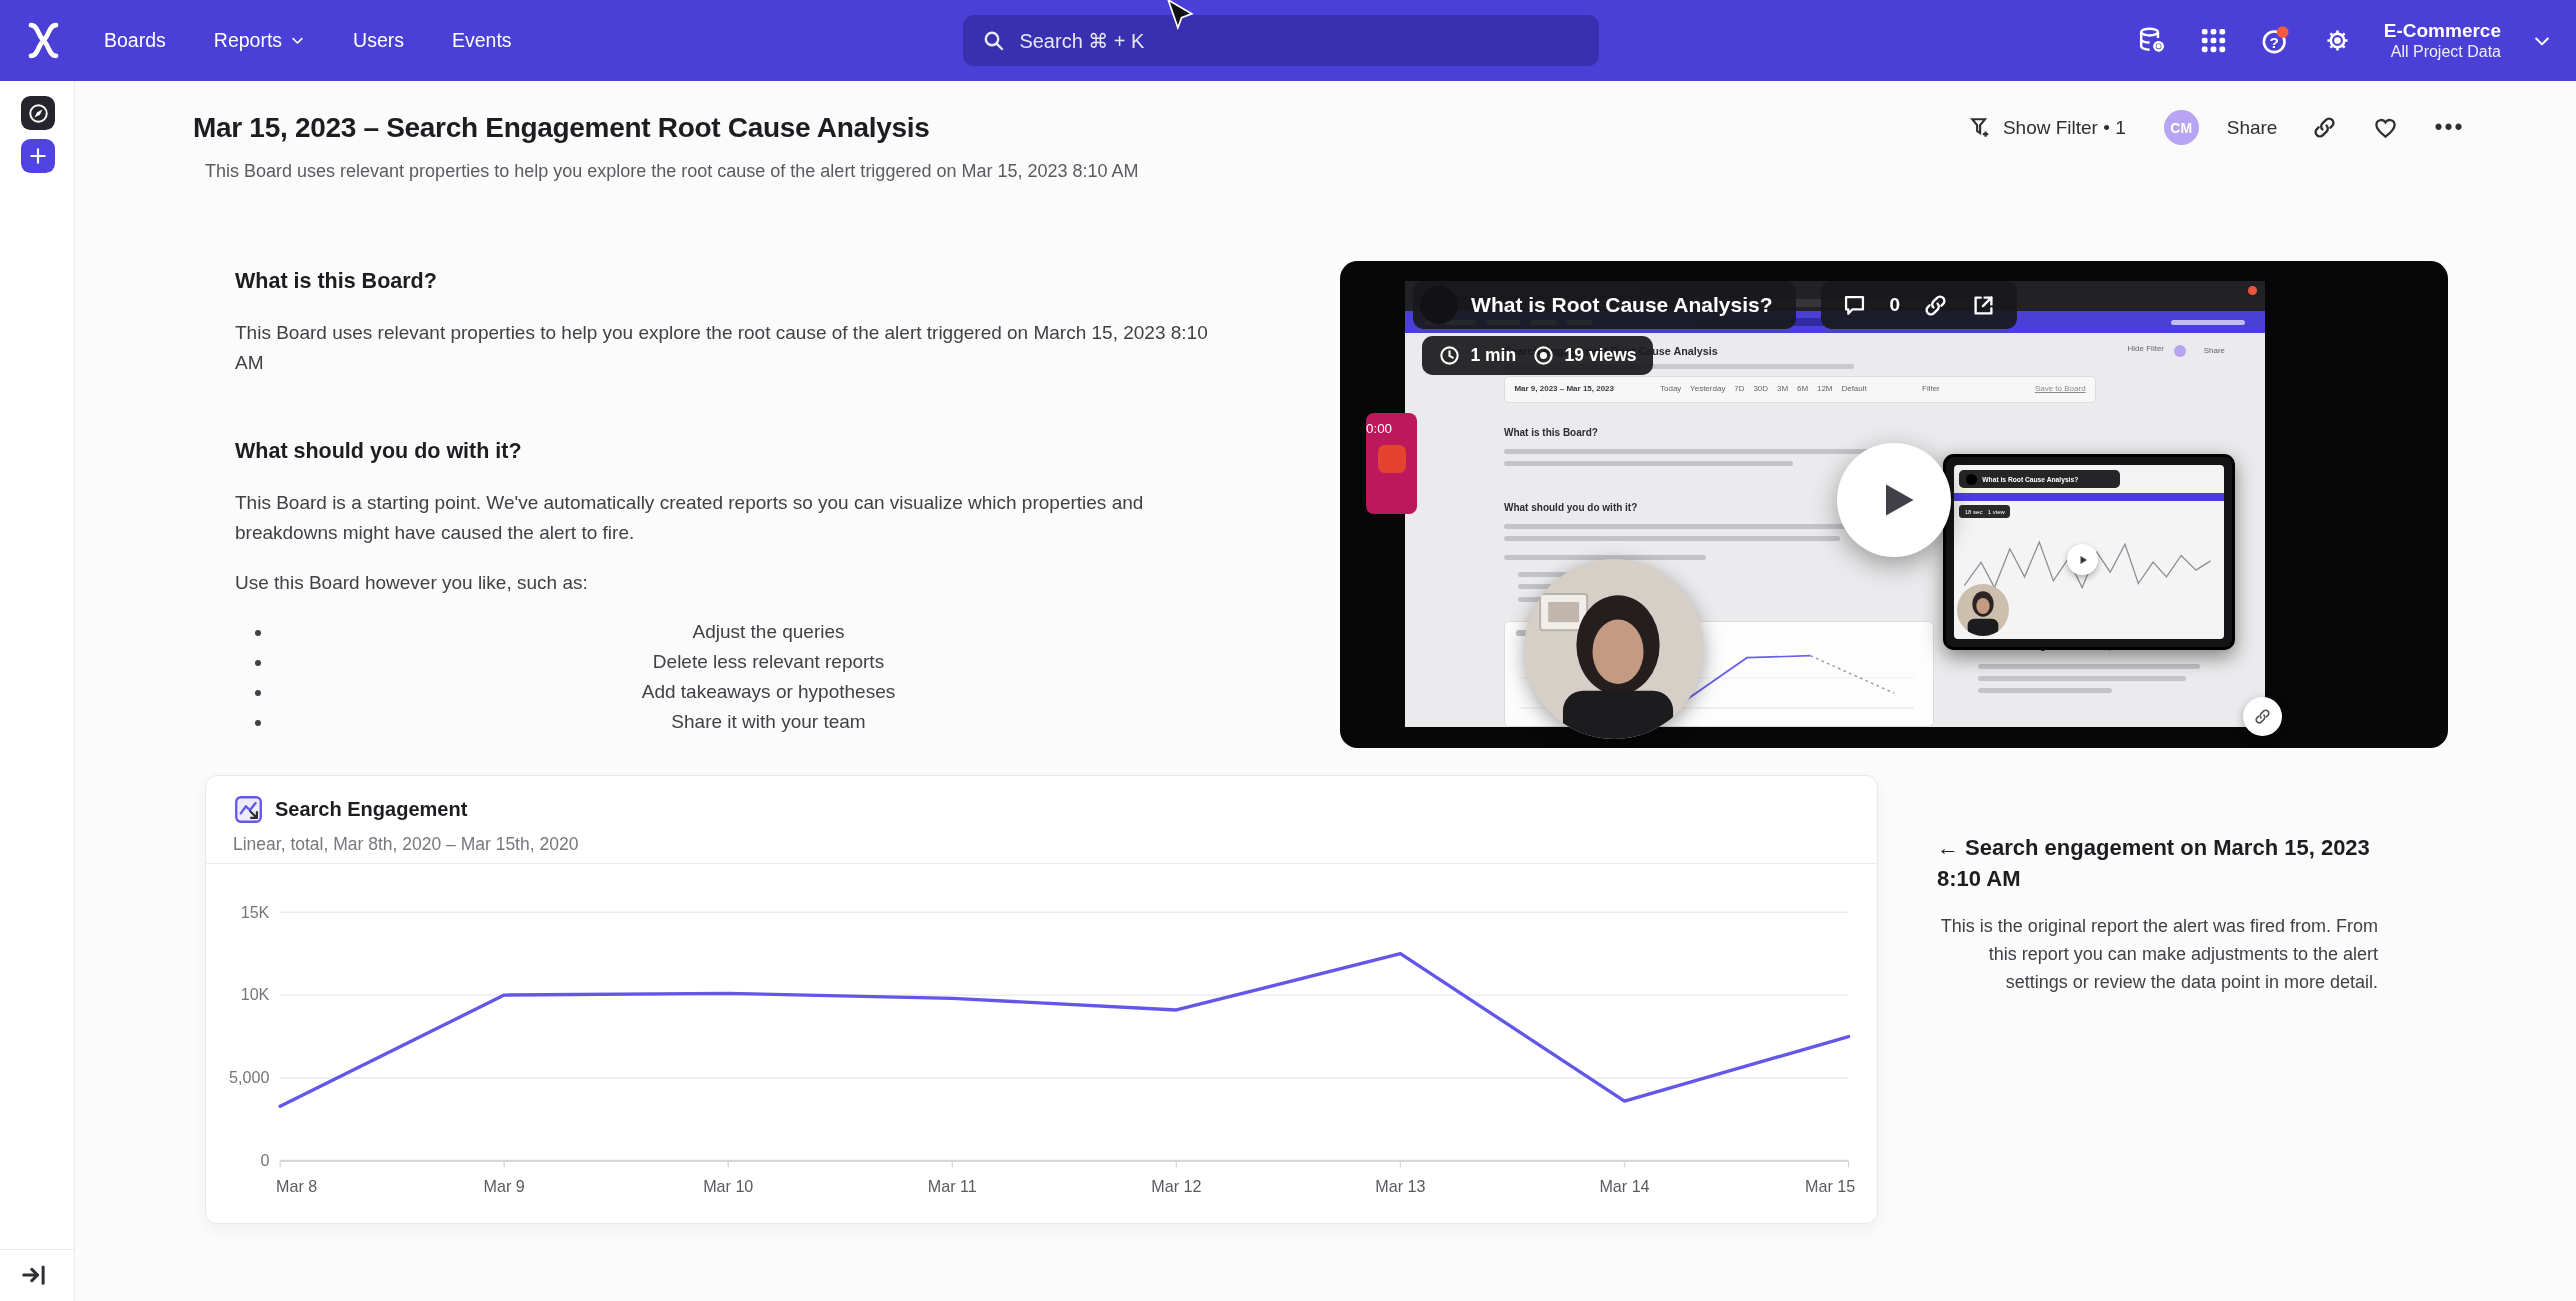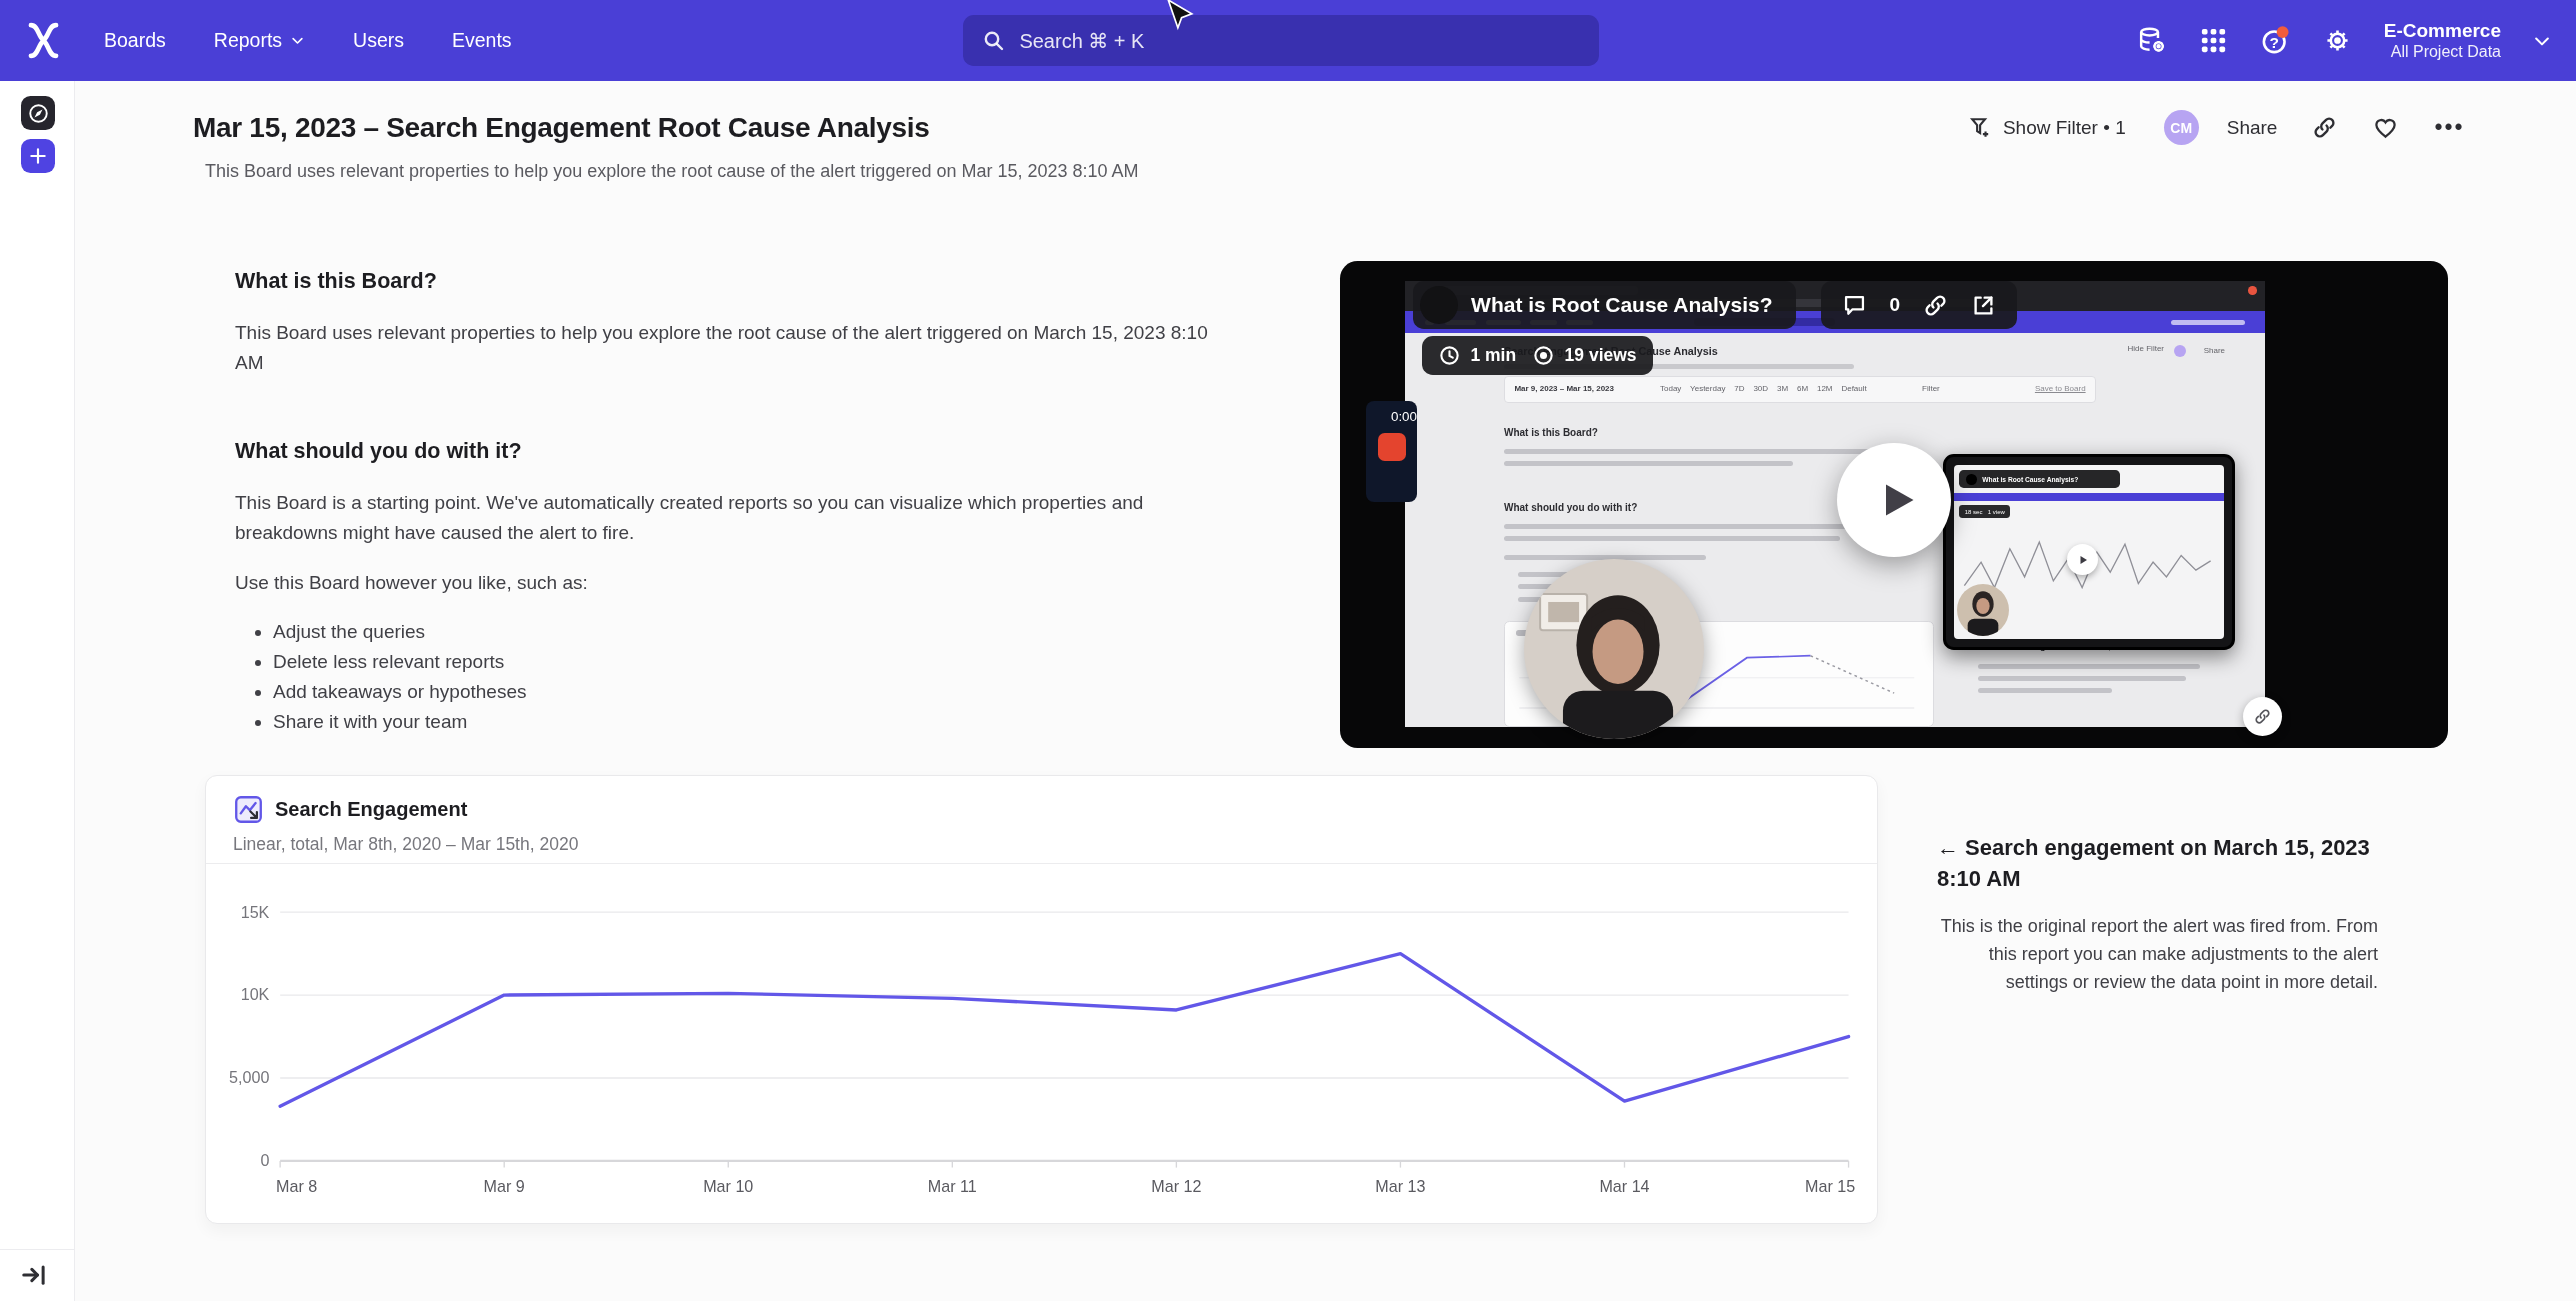--- a/index.html
+++ b/index.html
@@ -39,21 +39,21 @@
   .act-icon { width:27px; height:27px; margin-left:34px; }
   .dots { font-size:23px; color:#2e2e33; margin-left:35px; letter-spacing:2px; }
 
   
   .intro { position:absolute; left:235px; top:269px; width:1029px; color:#404046; }
   .intro h3 { font-size:21.5px; font-weight:700; color:#1d1d21; margin-bottom:24px; }
   .intro p { font-size:19px; line-height:30px; margin-bottom:0; }
   .p1 { margin-bottom:61px !important; width:981px; }
   .p2 { margin-bottom:20px !important; width:1008px; }
   .p3 { margin-bottom:19px !important; }
-  .intro ul { margin-left:38px; }
+  .intro ul { margin-left:38px;text-align:center; }
   .intro li { font-size:19px; line-height:30px; }
 
   
   .video { position:absolute; left:1340px; top:261px; width:1108px; height:487px; background:#070708; border-radius:17.5px; z-index:10; overflow:hidden; }
   .vp-screen { position:absolute; left:65px; top:20px; width:860px; height:446px; background:#ebebed; overflow:hidden; }
   .vp-chrome { position:absolute; left:0; top:0; right:0; height:30px; background:#222226; }
   .vp-tab { position:absolute; left:38px; top:4.7px; width:195px; height:9.4px; background:#3c3c43; border-radius:4px; }
   .vp-url { position:absolute; left:81px; top:17.5px; width:511px; height:8.7px; background:#35353b; border-radius:4.7px; }
   .vp-reddot { position:absolute; right:8px; top:5.4px; width:8.7px; height:8.7px; border-radius:50%; background:#e8543f; }
   .vp-nav { position:absolute; left:0; top:30px; right:0; height:23px; background:#4a3fd6; }
@@ -72,21 +72,21 @@
   .tab-stats { position:absolute; left:5.4px; top:40px; height:13.4px; background:rgba(20,20,22,0.9); border-radius:3.4px;
     color:#fff; font-size:6px; display:flex; align-items:center; padding:0 5.4px; gap:5.4px; }
   .tab-play { position:absolute; left:113px; top:79px; width:31px; height:31px; border-radius:50%; background:#fff;
     display:flex; align-items:center; justify-content:center; box-shadow:0 2.7px 6.7px rgba(0,0,0,0.3); }
   .tab-cam { position:absolute; left:2.7px; bottom:2.7px; width:52px; height:52px; border-radius:50%; background:#cdbfae; overflow:hidden; }
   .pill { position:absolute; background:rgba(25,25,28,0.92); border-radius:10.8px; display:flex; align-items:center; color:#fff; }
   .pill-title { left:73px; top:20px; height:48px; padding:0 23px 0 6.7px; gap:13.4px; font-size:21px; font-weight:700; }
   .pill-icons { left:481px; top:20px; height:48px; padding:0 20px; gap:21.5px; }
   .pill-stats { left:82px; top:75px; height:39px; padding:0 16px; gap:9.4px; font-size:17.5px; font-weight:700; }
   .pill-av { width:38px; height:38px; border-radius:50%; background:#121214; }
-  .rec-box { position:absolute; left:26px; top:140px; width:51px; height:101px; background:#0f172a; border-radius:8px; text-align:right; }
+  .rec-box { position:absolute; left:26px; top:152px; width:51px; height:101px; background:#be185d; border-radius:8px; text-align:left; }
   .rec-time { color:#fff; font-size:13.4px; margin-top:8px; }
   .rec-btn { width:28px; height:28px; border-radius:6.7px; background:#e4442e; margin:9.4px auto 0; }
   .big-play { position:absolute; left:497px; top:182px; width:114px; height:114px; border-radius:50%; background:#ffffff;
     display:flex; align-items:center; justify-content:center; box-shadow:0 8px 27px rgba(0,0,0,0.35); }
   .cam { position:absolute; left:184px; top:298px; width:180px; height:180px; border-radius:50%; background:#d6cfc8; overflow:hidden; box-shadow:0 5.4px 20px rgba(0,0,0,0.35); }
   .link-fab { position:absolute; left:903px; top:436px; width:39px; height:39px; border-radius:50%; background:#fff;
     display:flex; align-items:center; justify-content:center; box-shadow:0 2.7px 9.4px rgba(0,0,0,0.3); }
 
   
   .card { position:absolute; left:205px; top:775px; width:1673px; height:449px; background:#ffffff;

